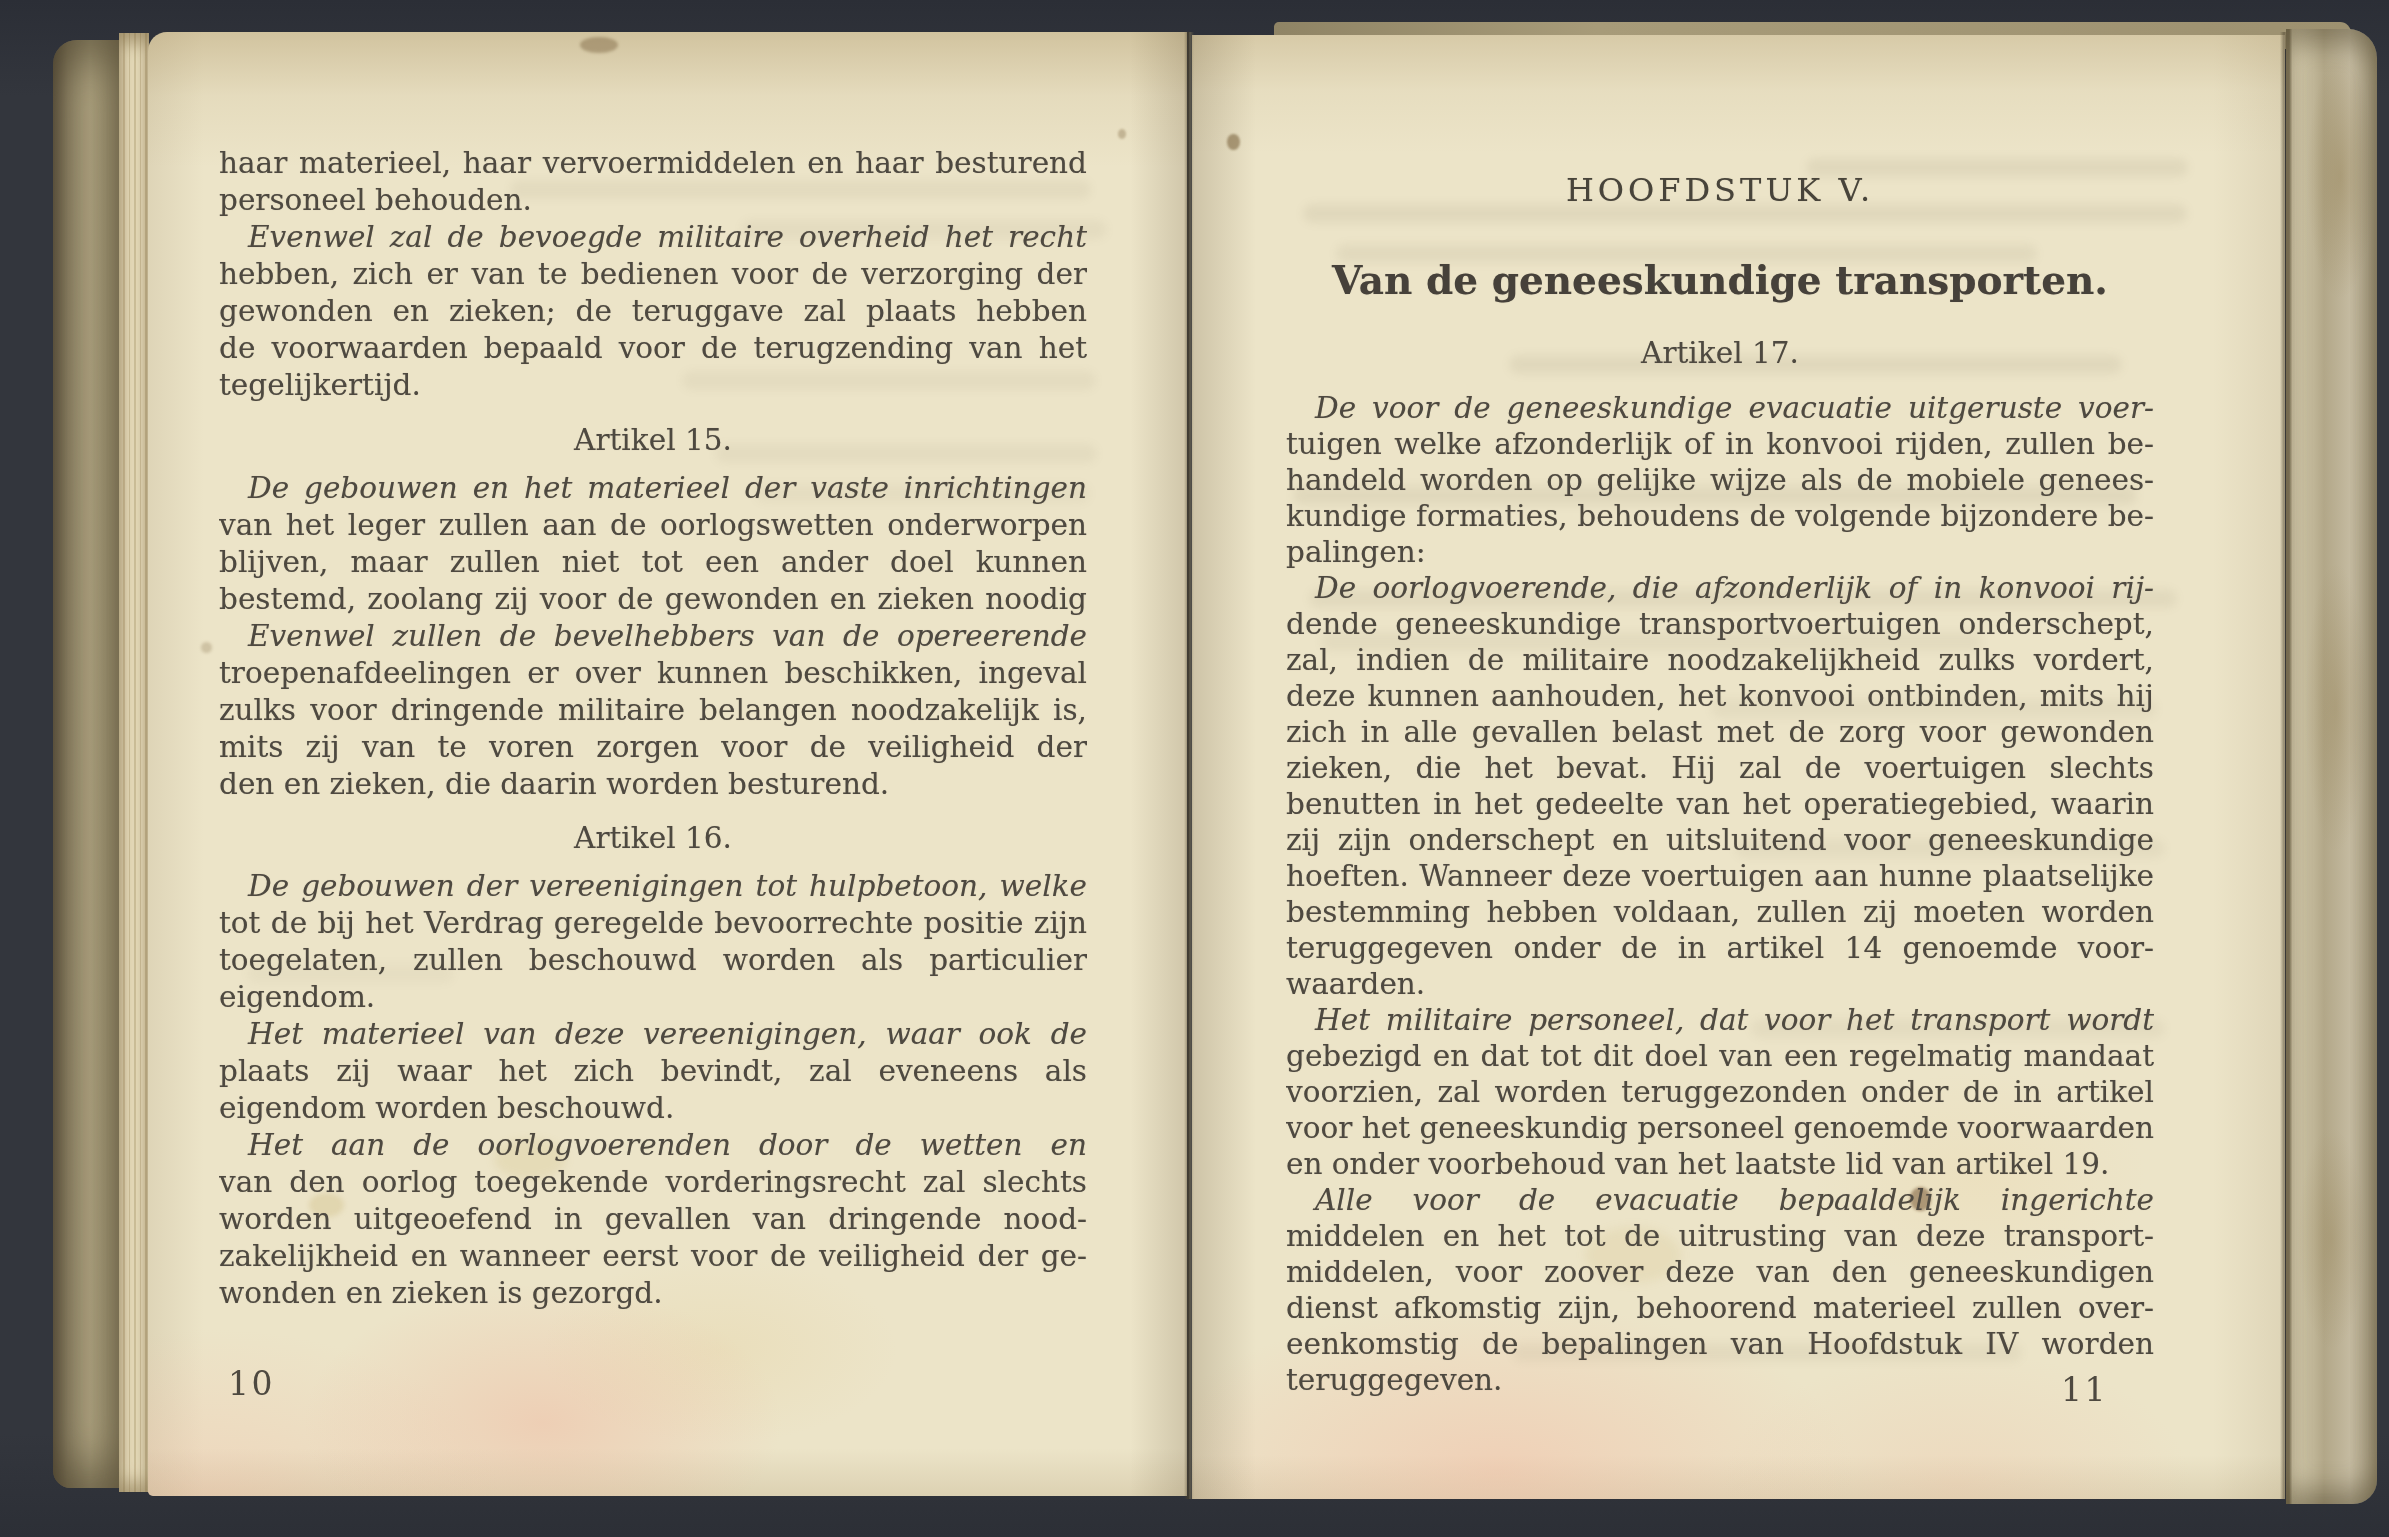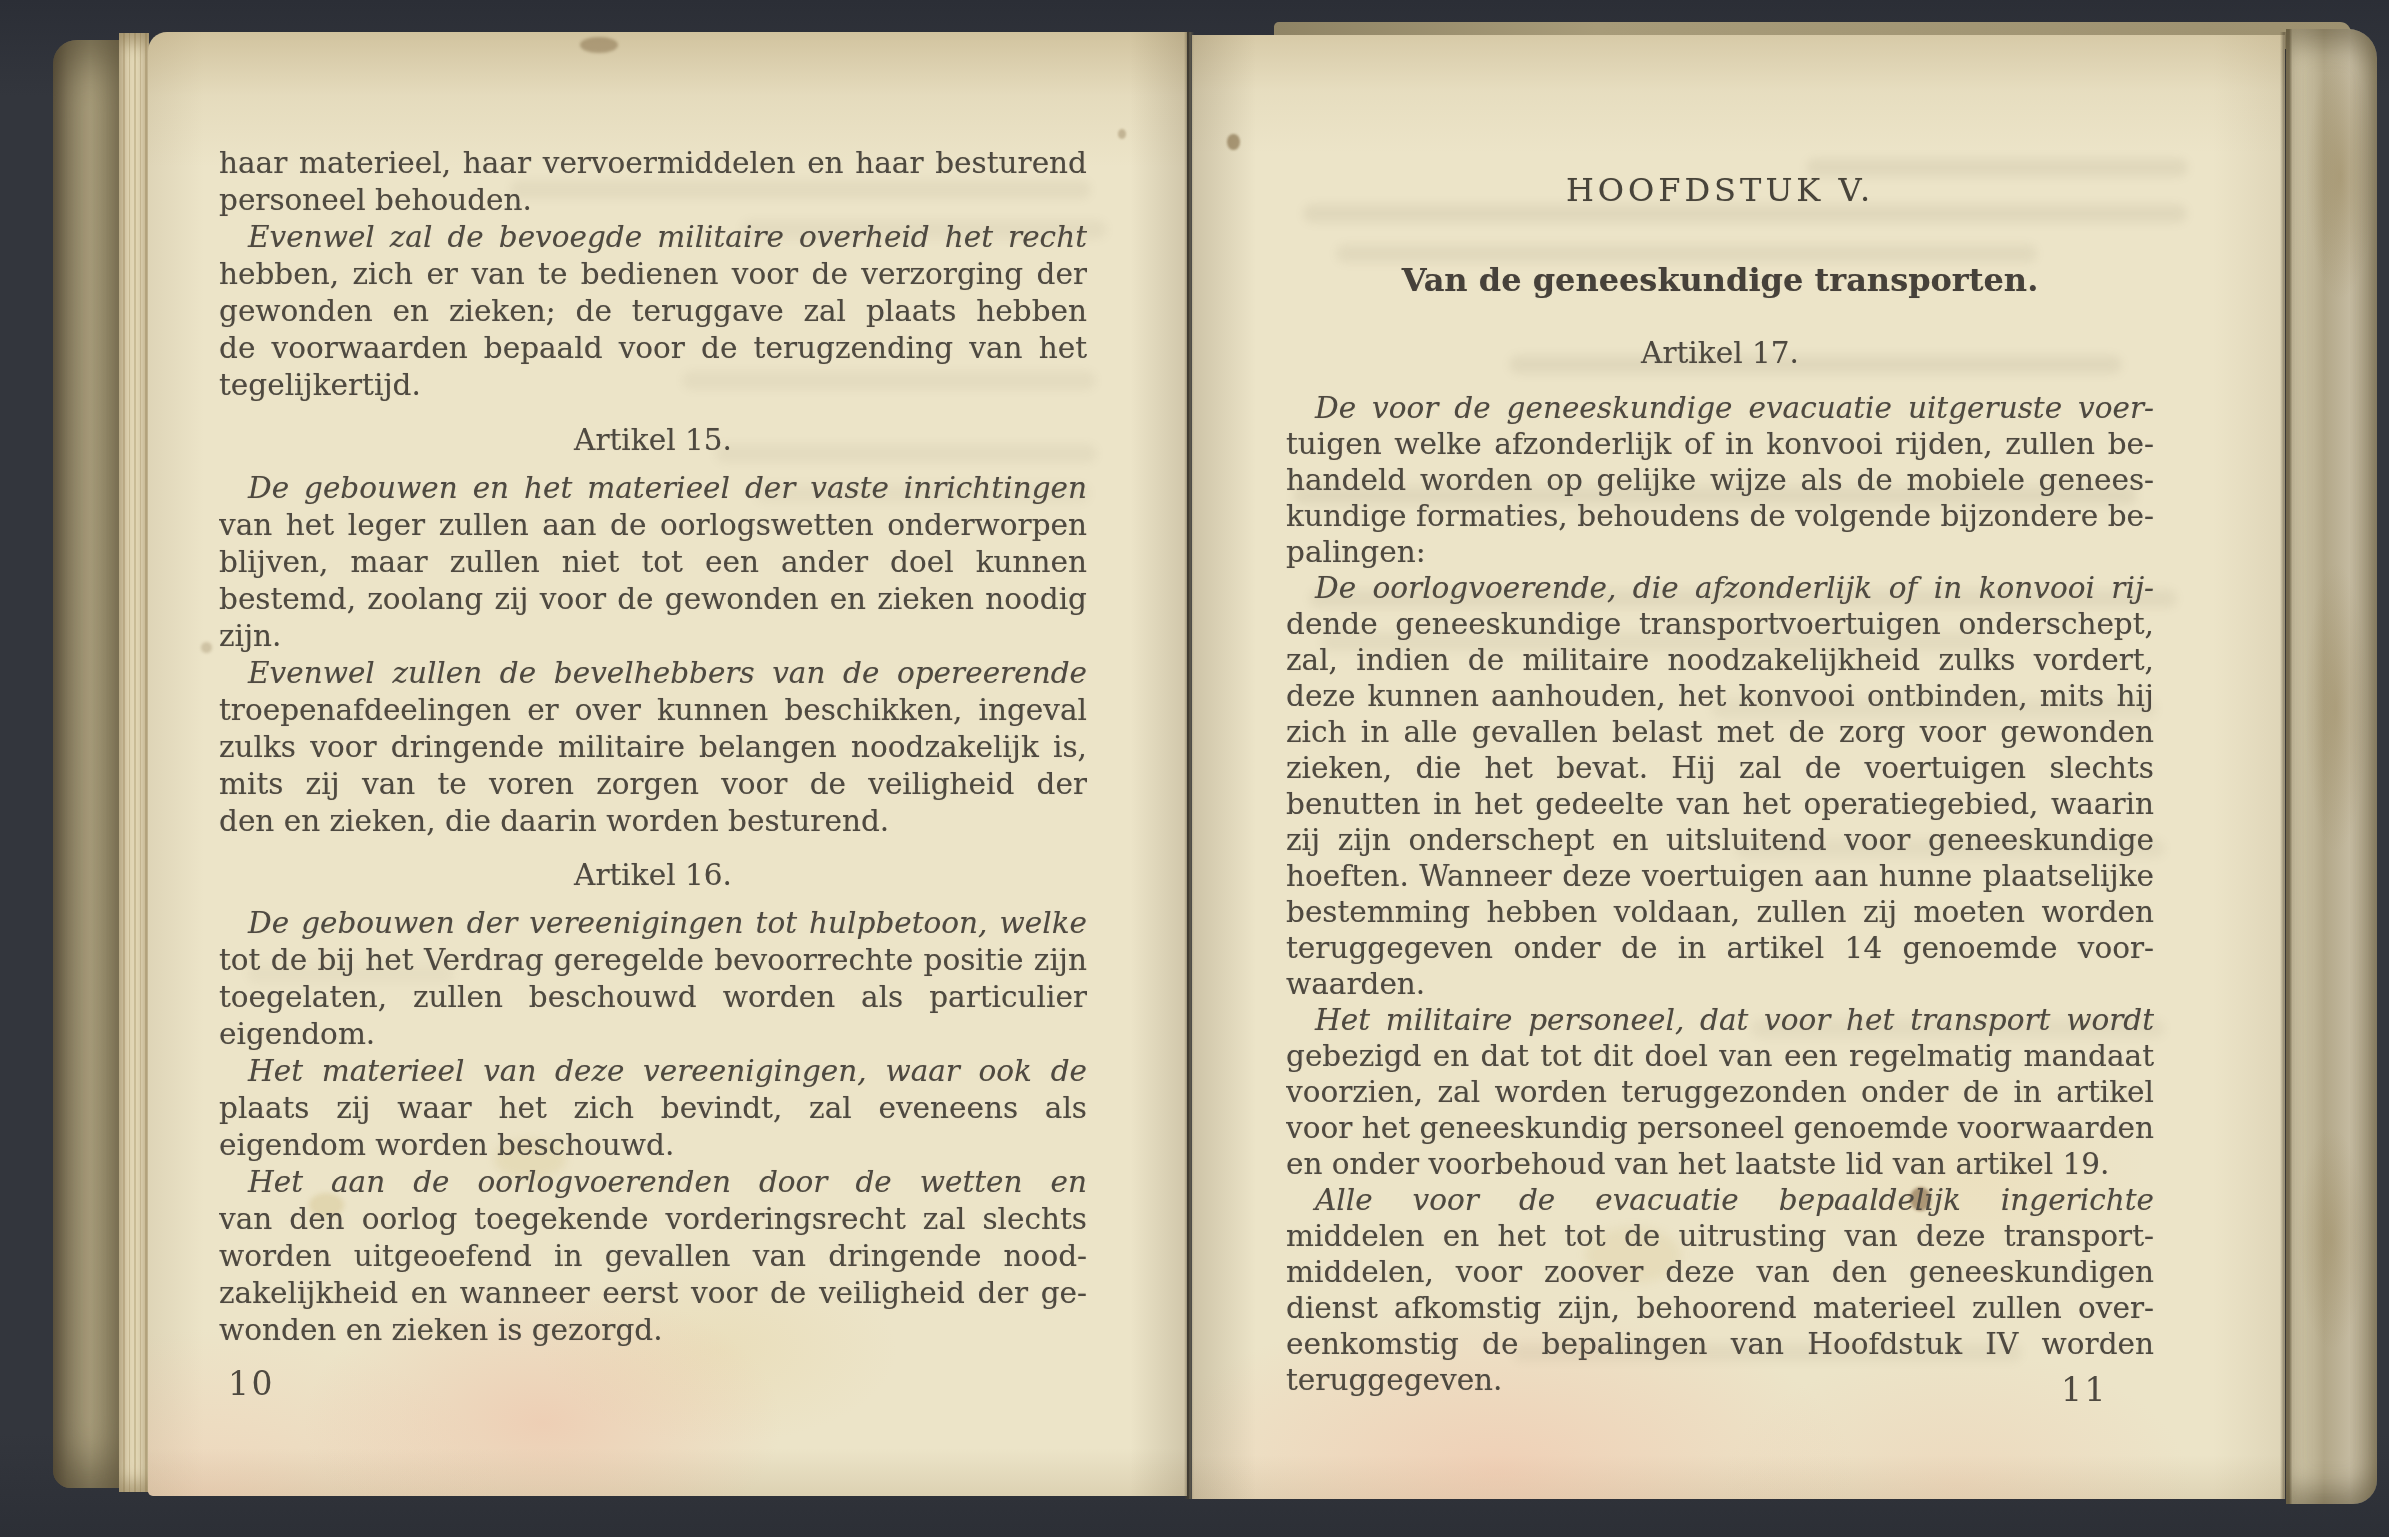--- a/index.html
+++ b/index.html
@@ -80,21 +80,21 @@
   .text-left  { left:219px;  top:145px; line-height:37px; }
   .text-right { left:1286px; top:163px; line-height:36px;margin-top:9px; }
   .text-left  .line { height:37px; overflow:hidden; }
   .text-right .line { height:36px; overflow:hidden; }
   .line { text-align:justify; }
   .line.jfull { text-align-last:justify; }
   .line.indent { text-indent:29px;font-style:italic; }
   .heading { text-align:center; margin:17.5px 0 11px; }
   .text-right .heading { margin:37px 0 19px; }
   .chapter { text-align:center; font-size:32px; letter-spacing:4px; color:#48443a; }
-  .chapter-title { text-align:center; font-weight:bold; font-size:32px; margin-top:54px; color:#46413a; }
+  .chapter-title { text-align:center; font-weight:bold; font-size:39px; margin-top:54px; color:#46413a; }
   .pagenum { position:absolute; font-size:33px; color:#4e4940; letter-spacing:2.4px; }
   #pn-left  { left:228px;  top:1364px; }
   #pn-right { left:2061px; top:1370px; }
   
   .ghost { position:absolute; height:19px; border-radius:9.6px; background:#7d7356; filter:blur(4.8px); }
   .spot  { position:absolute; border-radius:50%; }
   .layer { position:absolute; inset:0; pointer-events:none; }
 </style>
 </head>
 <body>
@@ -150,21 +150,20 @@
         <div class="line jfull">gewonden en zieken; de teruggave zal plaats hebben onder</div>
         <div class="line jfull">de voorwaarden bepaald voor de terugzending van het</div>
         <div class="line">tegelijkertijd.</div>
       </div>
       <div class="heading">Artikel 15.</div>
       <div class="para">
         <div class="line jfull indent">De gebouwen en het materieel der vaste inrichtingen</div>
         <div class="line jfull">van het leger zullen aan de oorlogswetten onderworpen</div>
         <div class="line jfull">blijven, maar zullen niet tot een ander doel kunnen worden</div>
         <div class="line jfull">bestemd, zoolang zij voor de gewonden en zieken noodig</div>
-        <div class="line">zijn.</div>
       </div>
       <div class="para">
         <div class="line jfull indent">Evenwel zullen de bevelhebbers van de opereerende</div>
         <div class="line jfull">troepenafdeelingen er over kunnen beschikken, ingeval</div>
         <div class="line jfull">zulks voor dringende militaire belangen noodzakelijk is,</div>
         <div class="line jfull">mits zij van te voren zorgen voor de veiligheid der gewon-</div>
         <div class="line">den en zieken, die daarin worden besturend.</div>
       </div>
       <div class="heading">Artikel 16.</div>
       <div class="para">

